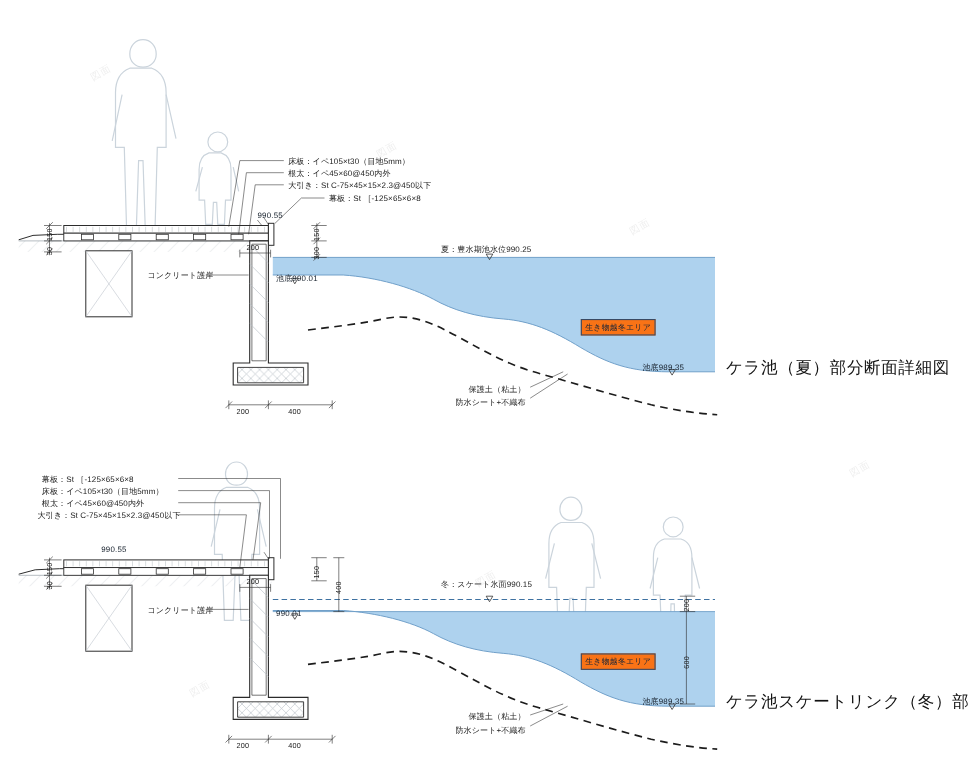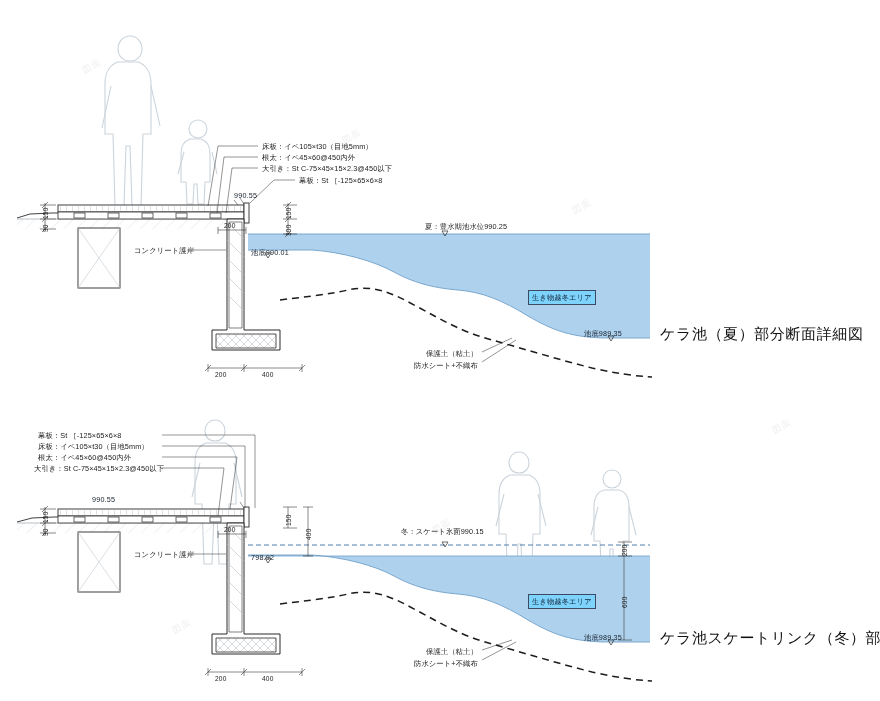--- a/index.html
+++ b/index.html
@@ -18,21 +18,21 @@
     position:absolute;white-space:nowrap;font-size:6.6px;color:#1c1c1c;
     letter-spacing:.2px;
   }
   .dim.vert{transform-origin:left top;transform:rotate(-90deg);}
   .title{
     position:absolute;white-space:nowrap;font-size:15px;color:#111;
     letter-spacing:.6px;
   }
   .boxlbl{
     position:absolute;white-space:nowrap;font-size:7.2px;color:#13233a;
-    border:1px solid #3a4a63;background:#7dd3fc;padding:1.5px 3px;
+    border:1px solid #3a4a63;background:#f97316;padding:1.5px 3px;
     letter-spacing:.2px;
   }
   .elev{
     position:absolute;white-space:nowrap;font-size:7.2px;color:#16202c;
     letter-spacing:.2px;
   }
   .wm{
     position:absolute;font-size:9px;color:rgba(120,120,120,.13);
     transform:rotate(-30deg);white-space:nowrap;pointer-events:none;
     letter-spacing:1px;
@@ -259,21 +259,21 @@
     </g>
   </svg>
 
   <div class="lbl" style="left:250px;top:142px;">床板：イペ105×t30（目地5mm）</div>
   <div class="lbl" style="left:250px;top:153px;">根太：イペ45×60@450内外</div>
   <div class="lbl" style="left:250px;top:164px;">大引き：St C-75×45×15×2.3@450以下</div>
   <div class="lbl" style="left:287px;top:176px;">幕板：St ［-125×65×6×8</div>
 
   <div class="elev" style="left:222px;top:191px;">990.55</div>
   <div class="lbl" style="left:122px;top:246px;">コンクリート護岸</div>
-  <div class="lbl" style="left:389px;top:222px;margin-left:24px;">夏：豊水期池水位990.25</div>
+  <div class="lbl" style="left:389px;top:222px;">夏：豊水期池水位990.25</div>
   <div class="elev" style="left:239px;top:248px;">池底990.01</div>
   <div class="elev" style="left:572px;top:329px;">池底989.35</div>
   <div class="boxlbl" style="left:516px;top:290px;">生き物越冬エリア</div>
   <div class="lbl" style="left:414px;top:349px;">保護土（粘土）</div>
   <div class="lbl" style="left:402px;top:361px;">防水シート+不織布</div>
 
   <div class="dim vert" style="left:30px;top:219px;">150</div>
   <div class="dim vert" style="left:30px;top:232px;">30</div>
   <div class="dim vert" style="left:273px;top:219px;">150</div>
   <div class="dim vert" style="left:273px;top:236px;">300</div>
@@ -284,21 +284,21 @@
   <div class="title" style="left:648px;top:325px;">ケラ池（夏）部分断面詳細図</div>
 
   <div class="lbl" style="left:26px;top:431px;">幕板：St ［-125×65×6×8</div>
   <div class="lbl" style="left:26px;top:442px;">床板：イペ105×t30（目地5mm）</div>
   <div class="lbl" style="left:26px;top:453px;">根太：イペ45×60@450内外</div>
   <div class="lbl" style="left:22px;top:464px;">大引き：St C-75×45×15×2.3@450以下</div>
 
   <div class="elev" style="left:80px;top:495px;">990.55</div>
   <div class="lbl" style="left:122px;top:550px;">コンクリート護岸</div>
   <div class="lbl" style="left:389px;top:527px;">冬：スケート氷面990.15</div>
-  <div class="elev" style="left:239px;top:553px;">798.92</div>
+  <div class="elev" style="left:239px;top:553px;">990.01</div>
   <div class="elev" style="left:572px;top:633px;">池底989.35</div>
   <div class="boxlbl" style="left:516px;top:594px;">生き物越冬エリア</div>
   <div class="lbl" style="left:414px;top:647px;">保護土（粘土）</div>
   <div class="lbl" style="left:402px;top:659px;">防水シート+不織布</div>
 
   <div class="dim vert" style="left:30px;top:523px;">150</div>
   <div class="dim vert" style="left:30px;top:536px;">30</div>
   <div class="dim vert" style="left:273px;top:526px;">150</div>
   <div class="dim vert" style="left:293px;top:540px;">400</div>
   <div class="dim" style="left:212px;top:526px;">200</div>

